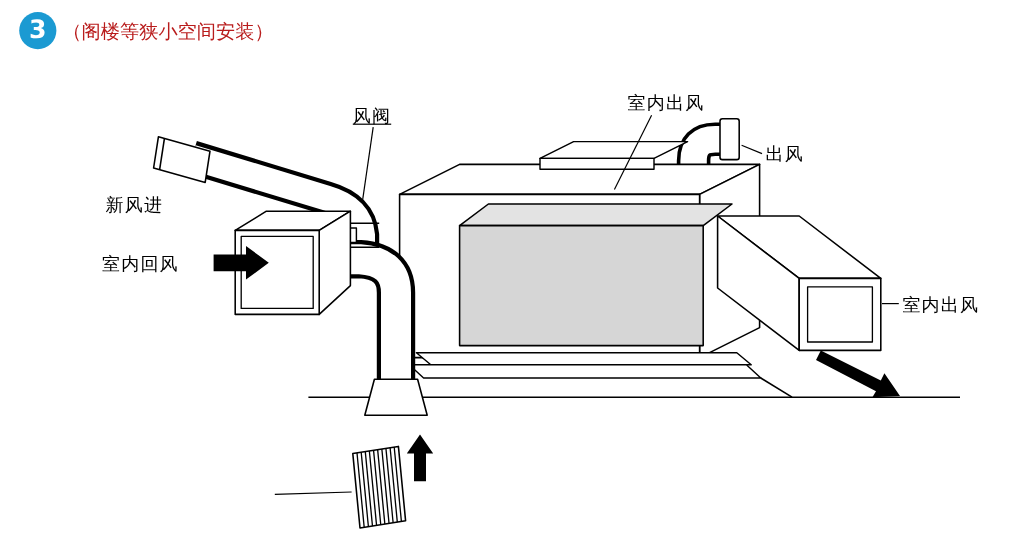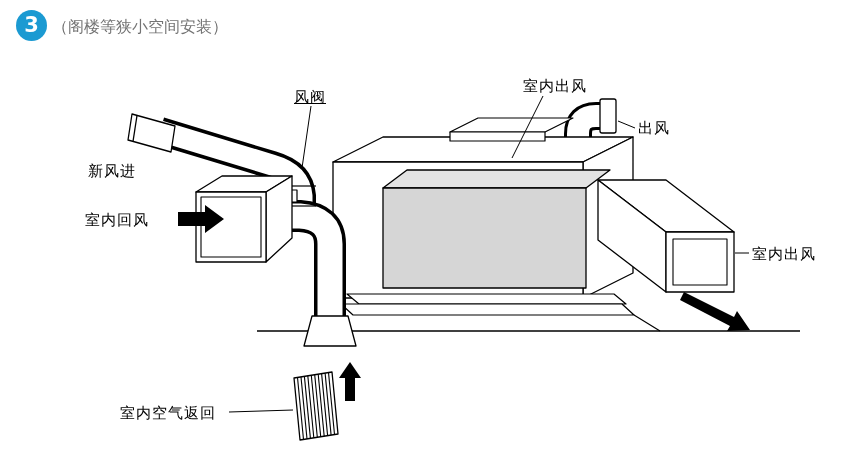--- a/index.html
+++ b/index.html
@@ -7,21 +7,21 @@
     position:relative;width:860px;height:465px;background:#ffffff;
     font-family:"DejaVu Sans","Liberation Sans",sans-serif;overflow:hidden;
   }
   #art{position:absolute;left:0;top:0;}
   .badge{
     position:absolute;left:16px;top:10px;width:31px;height:31px;border-radius:50%;
     background:#1b9ad2;color:#fff;font-size:21px;font-weight:bold;
     display:flex;align-items:center;justify-content:center;line-height:1;
   }
   .title{
-    position:absolute;left:52px;top:17px;font-size:16px;color:#737373;white-space:nowrap;
+    position:absolute;left:52px;top:17px;font-size:16px;color:#b91c1c;white-space:nowrap;
   }
   .lbl{
     position:absolute;font-size:15px;color:#000;white-space:nowrap;letter-spacing:1px;
   }
   .lbl-fresh-air{left:88px;top:162px;}
   .lbl-damper{left:294px;top:88px;text-decoration:underline;}
   .lbl-ac-unit{left:523px;top:77px;}
   .lbl-air-outlet{left:638px;top:119px;}
   .lbl-return-air{left:85px;top:211px;text-align:center;}
   .lbl-indoor-out{left:752px;top:245px;}
@@ -139,15 +139,14 @@
 
   <div class="badge">3</div>
   <div class="title">（阁楼等狭小空间安装）</div>
 
   <div class="lbl lbl-fresh-air">新风进</div>
   <div class="lbl lbl-damper">风阀</div>
   <div class="lbl lbl-ac-unit">室内出风</div>
   <div class="lbl lbl-air-outlet">出风</div>
   <div class="lbl lbl-return-air">室内回风</div>
   <div class="lbl lbl-indoor-out">室内出风</div>
-  <div class="lbl lbl-air-return">室内空气返回</div>
 
 </div>
 
 </body></html>

